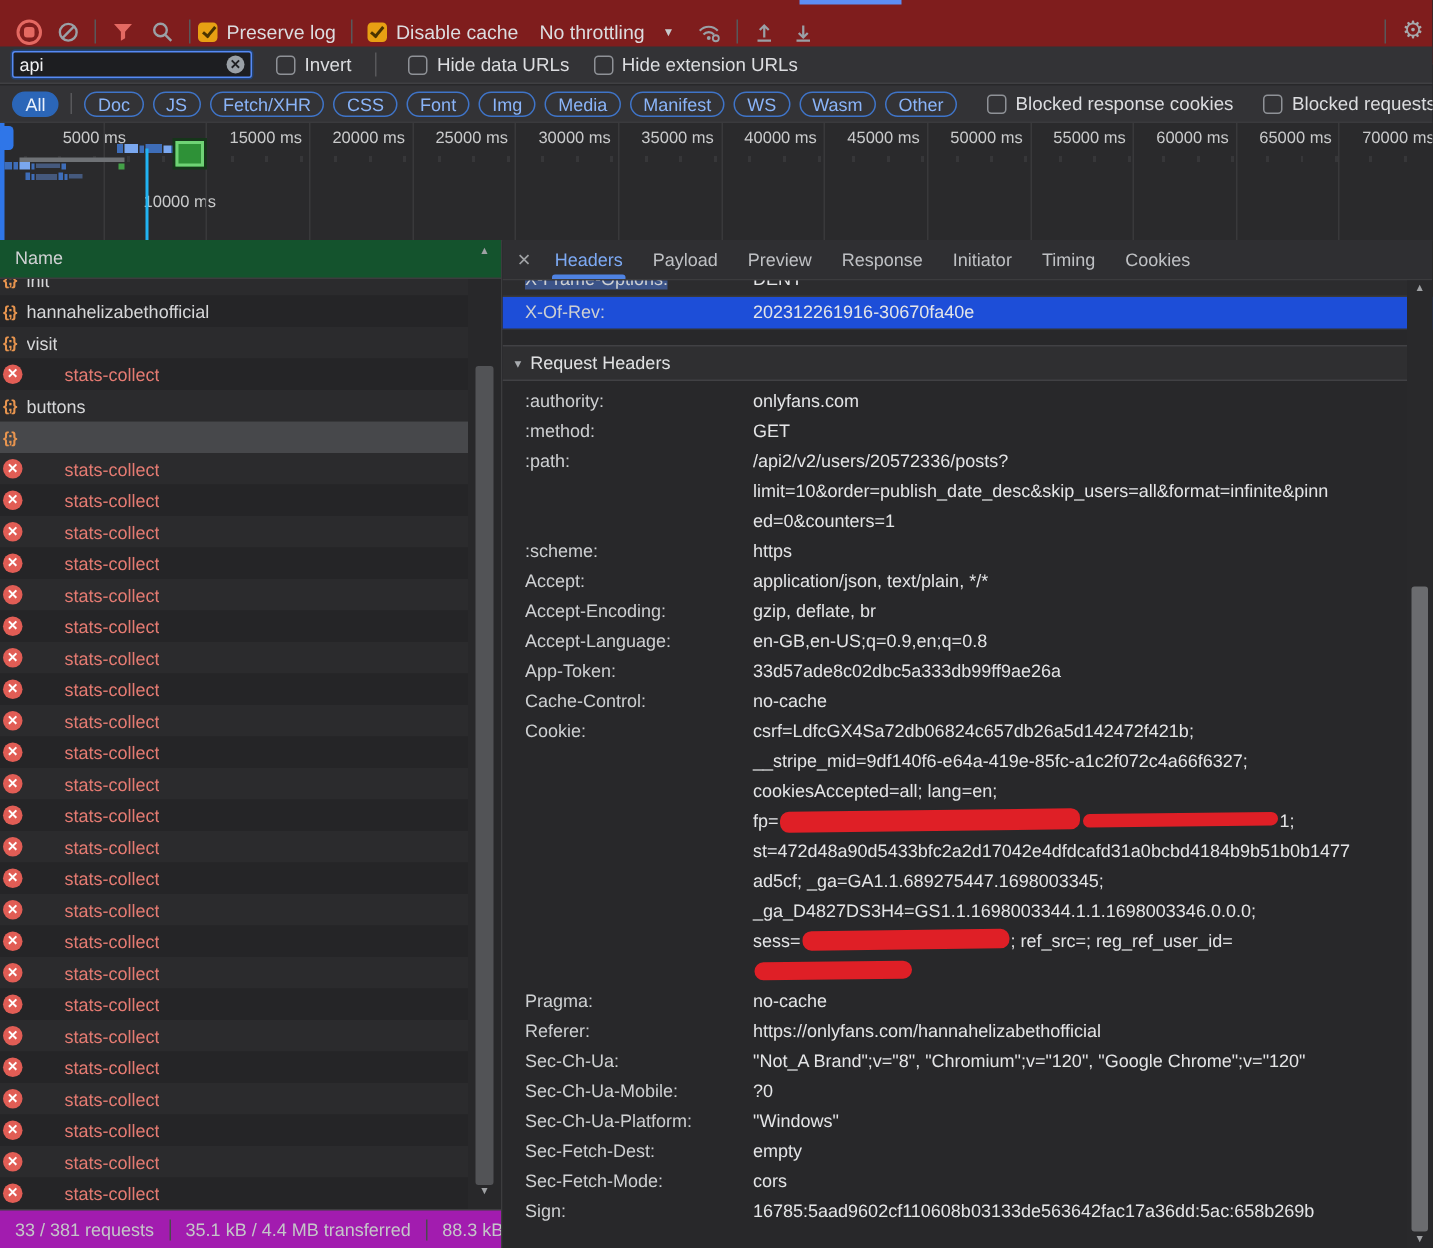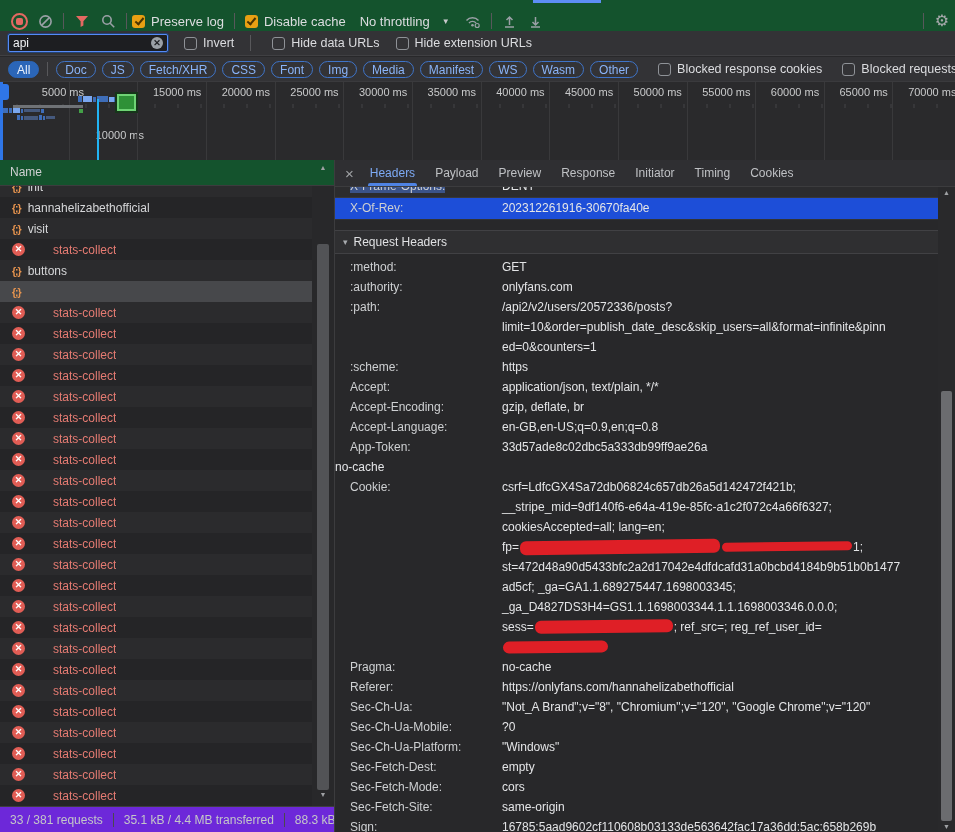--- a/index.html
+++ b/index.html
@@ -1,21 +1,21 @@
 <!DOCTYPE html>
 <html><head>
 <meta charset="utf-8">
 <style>
   html,body{margin:0;padding:0;}
   body{width:955px;height:832px;background:#28282a;font-family:"Liberation Sans",sans-serif;
        color:#d8d9da;overflow:hidden;position:relative;}
   .abs{position:absolute;}
 
   
-  #toolbar{left:0;top:0;width:955px;height:43px;background:#14532d;border-bottom:1px solid #47474a;
+  #toolbar{left:0;top:0;width:955px;height:43px;background:#7f1d1d;border-bottom:1px solid #47474a;
            display:flex;align-items:center;padding-left:6px;box-sizing:border-box;justify-content:flex-end;}
   .tbtn{width:26px;height:24px;display:flex;align-items:center;justify-content:center;flex:none;}
   .tsep{width:1px;height:16px;background:#58585b;margin:0 5px;flex:none;}
   #rec-icon{width:13px;height:13px;border:2px solid #e46962;border-radius:50%;position:relative;}
   #rec-icon::after{content:"";position:absolute;left:3px;top:3px;width:7px;height:7px;background:#e46962;border-radius:2px;}
   .tool-label{font-size:13px;color:#dcdde0;margin-left:6px;white-space:nowrap;}
   .throttle{font-size:13px;color:#dcdde0;margin-left:14px;white-space:nowrap;}
   .caret{font-size:8px;color:#c8c9cc;margin:0 10px 0 12px;}
   .gear{font-size:16px;color:#a7a9ac;line-height:1;}
   #tab-fragment{left:533px;top:0;width:68px;height:3px;background:#5d8ef5;}
@@ -58,40 +58,40 @@
   #wf-leftline{left:0;top:0;width:3px;height:78px;background:#2f76e8;}
   #wf-handle{left:0;top:2px;width:9px;height:16px;background:#2f76e8;border-radius:3px;}
 
   
   #left-panel{left:0;top:160px;width:334px;height:672px;background:#28282a;overflow:hidden;}
   #vdivider{left:334px;top:160px;width:1px;height:672px;background:#3c3c3e;}
   #name-header{height:25px;line-height:25px;padding-left:10px;font-size:12px;color:#d0d1d3;
       background:#14532d;border-bottom:1px solid #3c3c3e;}
   #request-list{position:absolute;left:0;top:26px;width:312px;height:620px;overflow:hidden;}
   #request-list .inner{margin-top:-10px;}
-  .req-row{height:21px;display:flex;align-items:center;padding-left:12px;gap:7px;font-size:12px;
+  .req-row{height:21px;display:flex;align-items:center;padding-left:2px;gap:7px;font-size:12px;
       color:#d6d7d9;white-space:nowrap;overflow:hidden;}
   .req-row.even{background:#2b2b2d;}
   .req-row.odd{background:#252527;}
   .req-row.err{color:#e57b72;gap:28px;}
   .req-row.sel{background:#47484b !important;color:#e4e5e7;}
   .ric{flex:none;display:flex;align-items:center;justify-content:center;}
   .ric.json{color:#e8954f;font-weight:bold;font-size:10.5px;letter-spacing:-1px;}
   .ric.json::before{content:"{;}";}
   .ric.err{width:13px;height:13px;border-radius:50%;background:#e15d55;color:#fff;font-size:9px;font-weight:bold;line-height:13px;text-align:center;}
   .ric.err::before{content:"\2715";}
   .req-label{overflow:hidden;text-overflow:clip;}
 
   
   #lscroll{position:absolute;left:314px;top:2px;width:18px;height:644px;}
   .scroll-arrow{position:absolute;left:0;width:18px;text-align:center;font-size:7px;color:#9fa1a4;}
   #lscroll .thumb{position:absolute;left:3px;top:82px;width:12px;height:546px;background:#525356;border-radius:2px;}
 
   
-  #status-bar{left:0;top:806px;width:334px;height:26px;background:#6d28d9;border-top:1px solid #3e3e40;
+  #status-bar{left:0;top:806px;width:334px;height:26px;background:#a21caf;border-top:1px solid #3e3e40;
       display:flex;align-items:center;font-size:12px;color:#c4c6c8;box-sizing:border-box;padding-left:10px;white-space:nowrap;overflow:hidden;}
   .sbar-sep{width:1px;height:14px;background:#4a4a4d;margin:0 10px;flex:none;}
 
   
   #right-panel{left:335px;top:160px;width:620px;height:672px;background:#28282a;overflow:hidden;}
   #tabs-bar{height:26px;background:#2f2f32;border-bottom:1px solid #3c3c3e;display:flex;align-items:center;
       padding-left:10px;font-size:12px;}
   .close-x{color:#a0a2a5;font-size:15px;margin-right:6px;line-height:1;}
   .tab{padding:0 10px;height:26px;line-height:26px;color:#bfc1c4;position:relative;white-space:nowrap;}
   .tab.active{color:#7daaf5;}
@@ -453,29 +453,29 @@
       <div class="hkey">X-Of-Rev:</div>
       <div class="hval">202312261916-30670fa40e</div>
     </div>
     <div class="spacer"></div>
     <div class="section-head">
       <span class="tri">▾</span>
       <span>Request Headers</span>
     </div>
     <div id="header-entries">
         <div class="h-entry">
+    <div class="hkey">:authority:</div>
+    <div class="hval">
+            <div class="val-line"><span>onlyfans.com</span></div>
+          </div>
+  </div>
+        <div class="h-entry">
     <div class="hkey">:method:</div>
     <div class="hval">
             <div class="val-line"><span>GET</span></div>
-          </div>
-  </div>
-        <div class="h-entry">
-    <div class="hkey">:authority:</div>
-    <div class="hval">
-            <div class="val-line"><span>onlyfans.com</span></div>
           </div>
   </div>
         <div class="h-entry">
     <div class="hkey">:path:</div>
     <div class="hval">
             <div class="val-line"><span>/api2/v2/users/20572336/posts?</span></div>
             <div class="val-line"><span>limit=10&amp;order=publish_date_desc&amp;skip_users=all&amp;format=infinite&amp;pinn</span></div>
             <div class="val-line"><span>ed=0&amp;counters=1</span></div>
           </div>
   </div>
@@ -503,20 +503,21 @@
             <div class="val-line"><span>en-GB,en-US;q=0.9,en;q=0.8</span></div>
           </div>
   </div>
         <div class="h-entry">
     <div class="hkey">App-Token:</div>
     <div class="hval">
             <div class="val-line"><span>33d57ade8c02dbc5a333db99ff9ae26a</span></div>
           </div>
   </div>
         <div class="h-entry">
+    <div class="hkey">Cache-Control:</div>
     <div class="hval">
             <div class="val-line"><span>no-cache</span></div>
           </div>
   </div>
         <div class="h-entry">
     <div class="hkey">Cookie:</div>
     <div class="hval">
             <div class="val-line"><span>csrf=LdfcGX4Sa72db06824c657db26a5d142472f421b;</span></div>
             <div class="val-line"><span>__stripe_mid=9df140f6-e64a-419e-85fc-a1c2f072c4a66f6327;</span></div>
             <div class="val-line"><span>cookiesAccepted=all; lang=en;</span></div>
@@ -563,26 +564,20 @@
             <div class="val-line"><span>empty</span></div>
           </div>
   </div>
         <div class="h-entry">
     <div class="hkey">Sec-Fetch-Mode:</div>
     <div class="hval">
             <div class="val-line"><span>cors</span></div>
           </div>
   </div>
         <div class="h-entry">
-    <div class="hkey">Sec-Fetch-Site:</div>
-    <div class="hval">
-            <div class="val-line"><span>same-origin</span></div>
-          </div>
-  </div>
-        <div class="h-entry">
     <div class="hkey">Sign:</div>
     <div class="hval">
             <div class="val-line"><span>16785:5aad9602cf110608b03133de563642fac17a36dd:5ac:658b269b</span></div>
           </div>
   </div>
       </div>
   </div>
   <div id="rscroll">
     <div class="scroll-arrow" style="top:2px;width:17px;">▲</div>
     <div class="thumb"></div>

